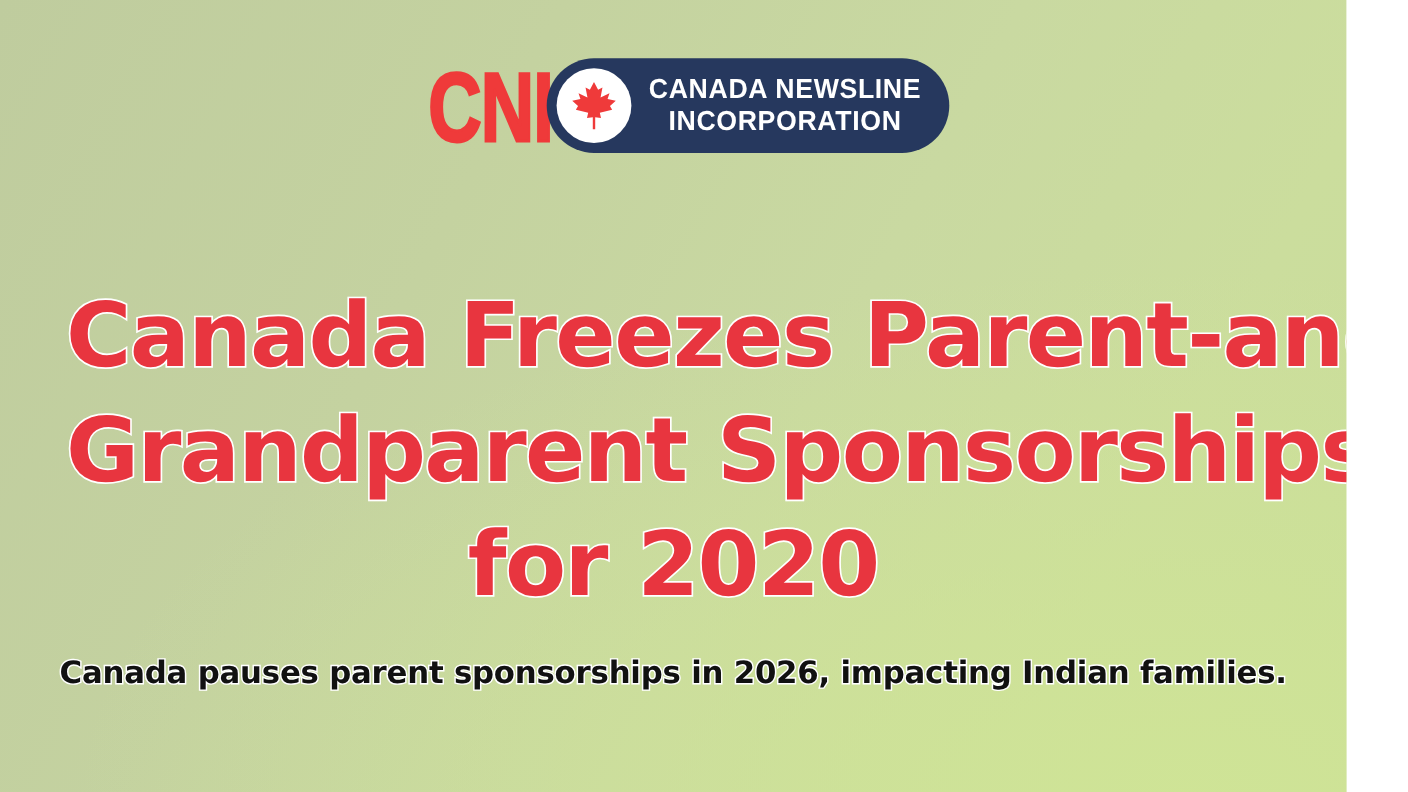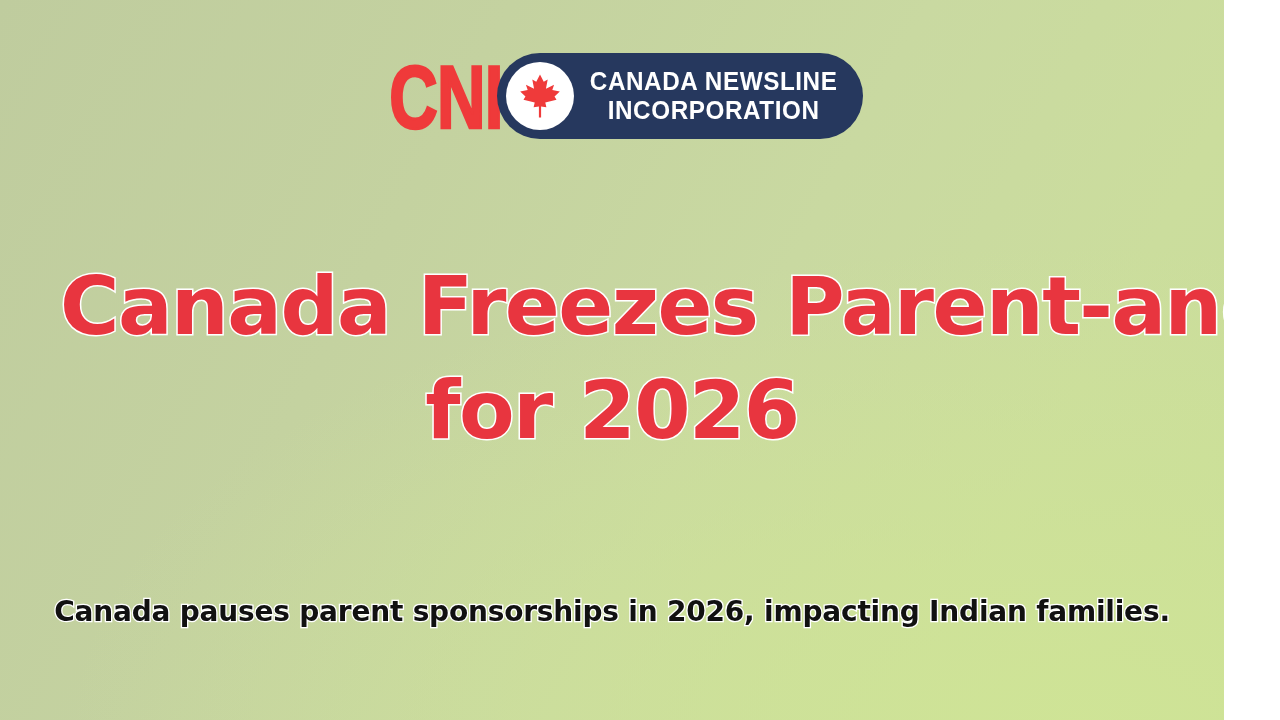--- a/index.html
+++ b/index.html
@@ -153,18 +153,19 @@
           <span class="ln">CANADA NEWSLINE</span>
           <span class="ln">INCORPORATION</span>
         </div>
 
       </div>
     </div>
   </div>
 
   <h1 id="headline">
     <span class="hl-line">Canada Freezes Parent-and-</span>
-    <span class="hl-line">for 2026</span>
+    <span class="hl-line">Grandparent Sponsorships</span>
+    <span class="hl-line">for 2020</span>
   </h1>
 
   <p id="subtitle">Canada pauses parent sponsorships in 2026, impacting Indian families.</p>
 
 </div>
 
 </body></html>

